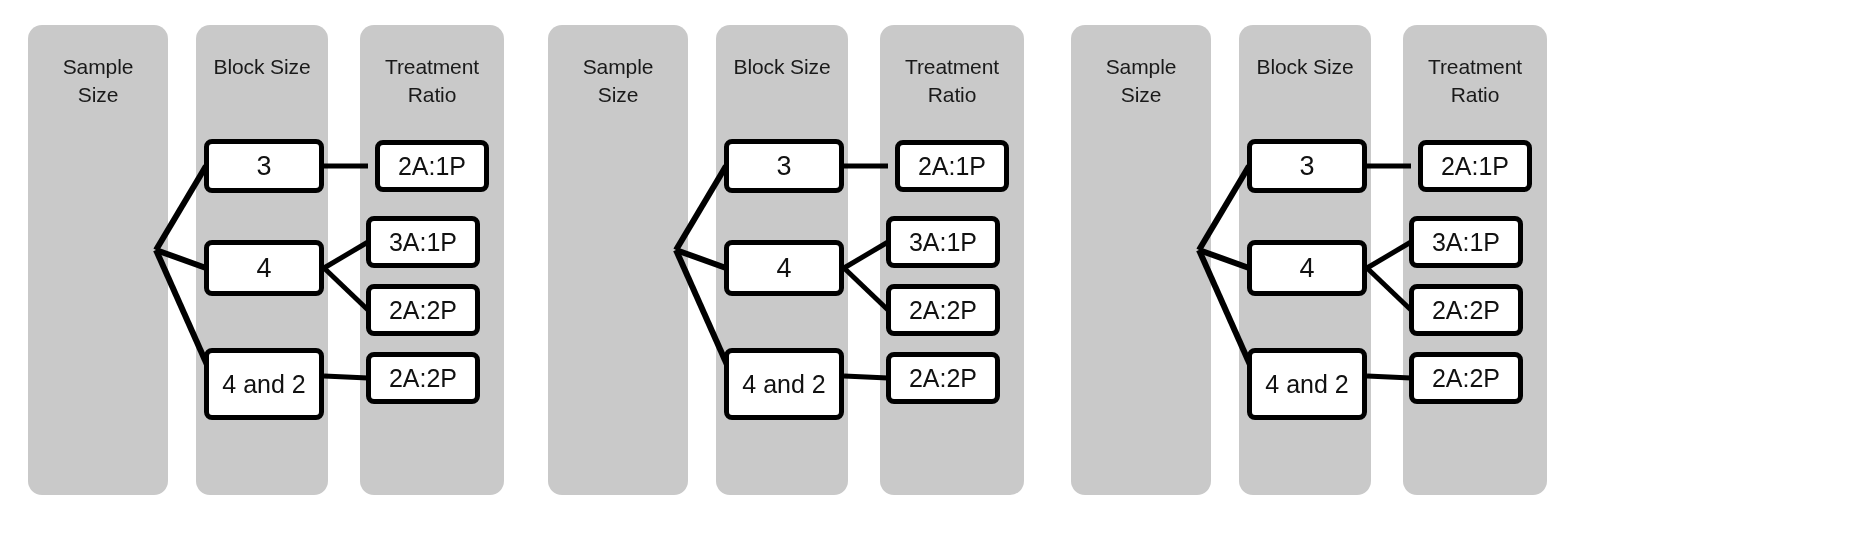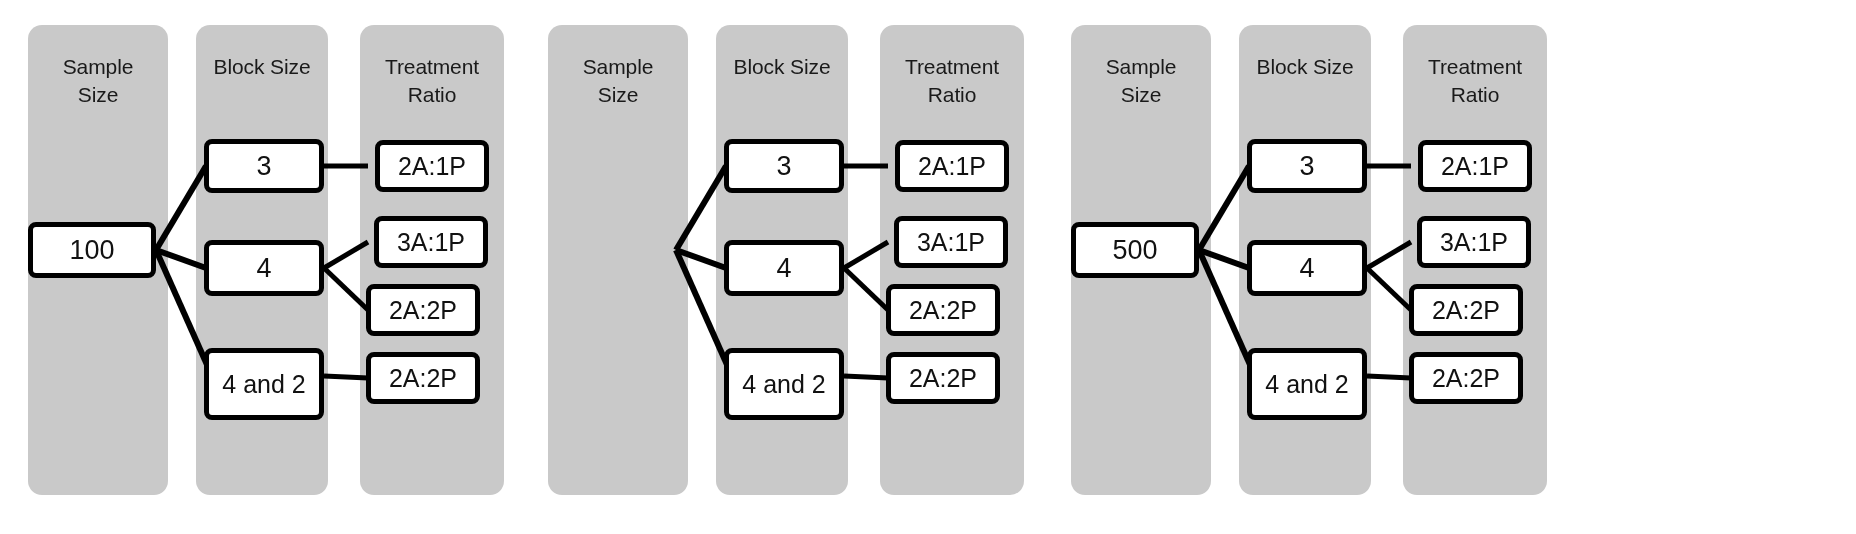--- a/index.html
+++ b/index.html
@@ -69,21 +69,21 @@
   
   .node-sample { left: 28px;  top: 222px; width: 128px; height: 56px; }
 
   
   .node-b3   { left: 204px; top: 139px; width: 120px; height: 54px; }
   .node-b4   { left: 204px; top: 240px; width: 120px; height: 56px; }
   .node-b42  { left: 204px; top: 348px; width: 120px; height: 72px; font-size: 25px; }
 
   
   .node-r1 { left: 366px; top: 140px; width: 114px; height: 52px; font-size: 25px; margin-left: 9px; }
-  .node-r2 { left: 366px; top: 216px; width: 114px; height: 52px; font-size: 25px; margin-left: 8px; }
+  .node-r2 { left: 366px; top: 216px; width: 114px; height: 52px; font-size: 25px; }
   .node-r3 { left: 366px; top: 284px; width: 114px; height: 52px; font-size: 25px; }
   .node-r4 { left: 366px; top: 352px; width: 114px; height: 52px; font-size: 25px; }
 
   .edges {
     position: absolute;
     left: 0;
     top: 0;
     width: 504px;
     height: 534px;
     pointer-events: none;
@@ -110,21 +110,20 @@
         <line x1="156" y1="250" x2="206" y2="268"></line>
         <line x1="156" y1="250" x2="212" y2="376"></line>
       </g>
       <g stroke="#000000" stroke-width="5" fill="none">
         <line x1="324" y1="166" x2="368" y2="166"></line>
         <line x1="324" y1="268" x2="368" y2="242"></line>
         <line x1="324" y1="268" x2="368" y2="310"></line>
         <line x1="324" y1="376" x2="368" y2="378"></line>
       </g>
     </svg>
-    <div class="node node-sample">100</div>
     <div class="node node-b3">3</div>
     <div class="node node-b4">4</div>
     <div class="node node-b42">4 and 2</div>
     <div class="node node-r1">2A:1P</div>
     <div class="node node-r2">3A:1P</div>
     <div class="node node-r3">2A:2P</div>
     <div class="node node-r4">2A:2P</div>
   </div>
 
   <div class="group" style="left:520px;">
@@ -175,21 +174,20 @@
         <line x1="156" y1="250" x2="206" y2="268"></line>
         <line x1="156" y1="250" x2="212" y2="376"></line>
       </g>
       <g stroke="#000000" stroke-width="5" fill="none">
         <line x1="324" y1="166" x2="368" y2="166"></line>
         <line x1="324" y1="268" x2="368" y2="242"></line>
         <line x1="324" y1="268" x2="368" y2="310"></line>
         <line x1="324" y1="376" x2="368" y2="378"></line>
       </g>
     </svg>
-    <div class="node node-sample">500</div>
     <div class="node node-b3">3</div>
     <div class="node node-b4">4</div>
     <div class="node node-b42">4 and 2</div>
     <div class="node node-r1">2A:1P</div>
     <div class="node node-r2">3A:1P</div>
     <div class="node node-r3">2A:2P</div>
     <div class="node node-r4">2A:2P</div>
   </div>
 
 </div>

